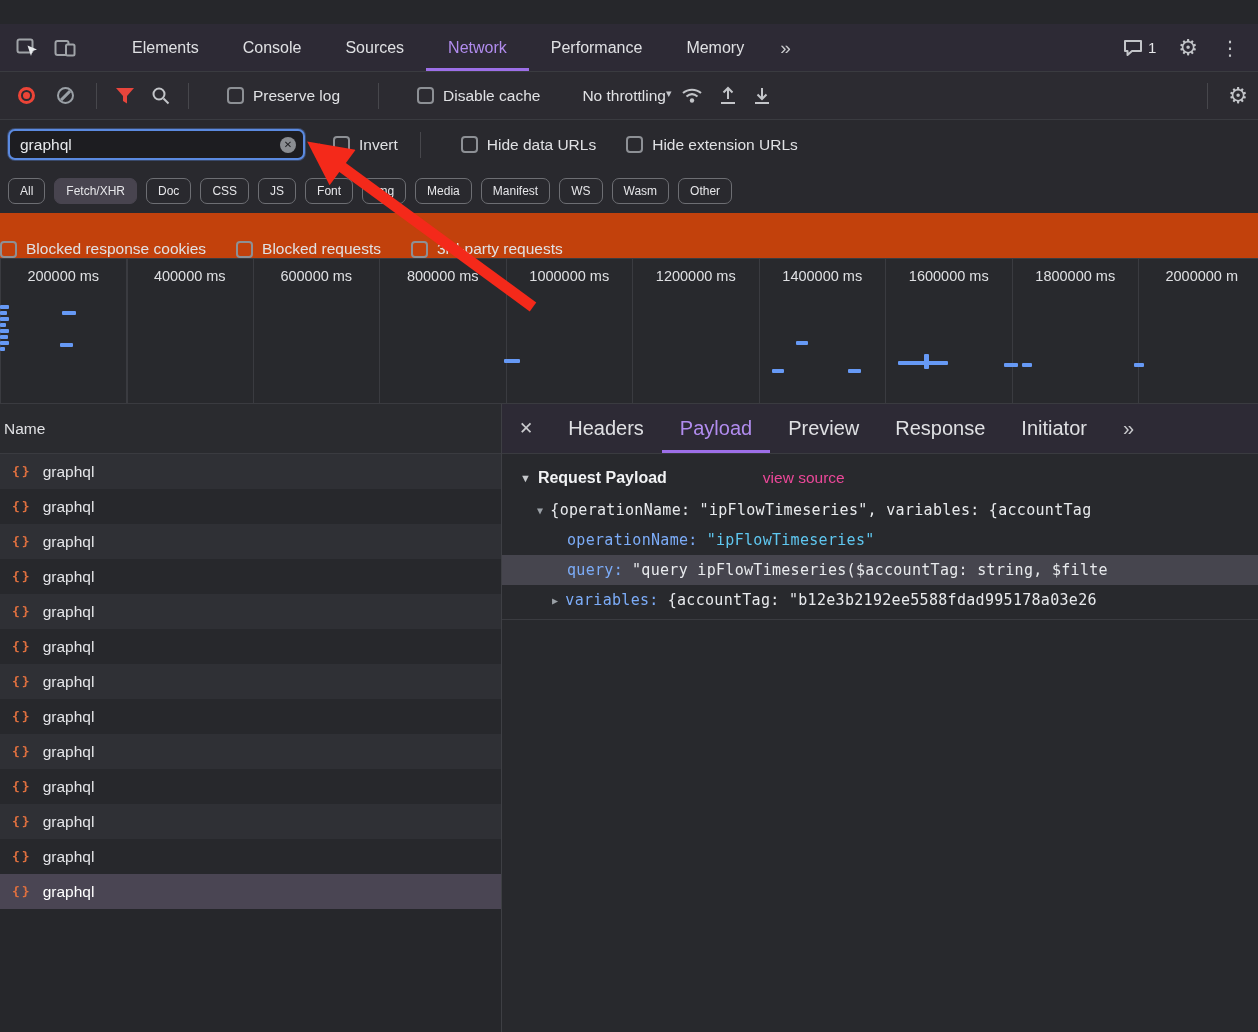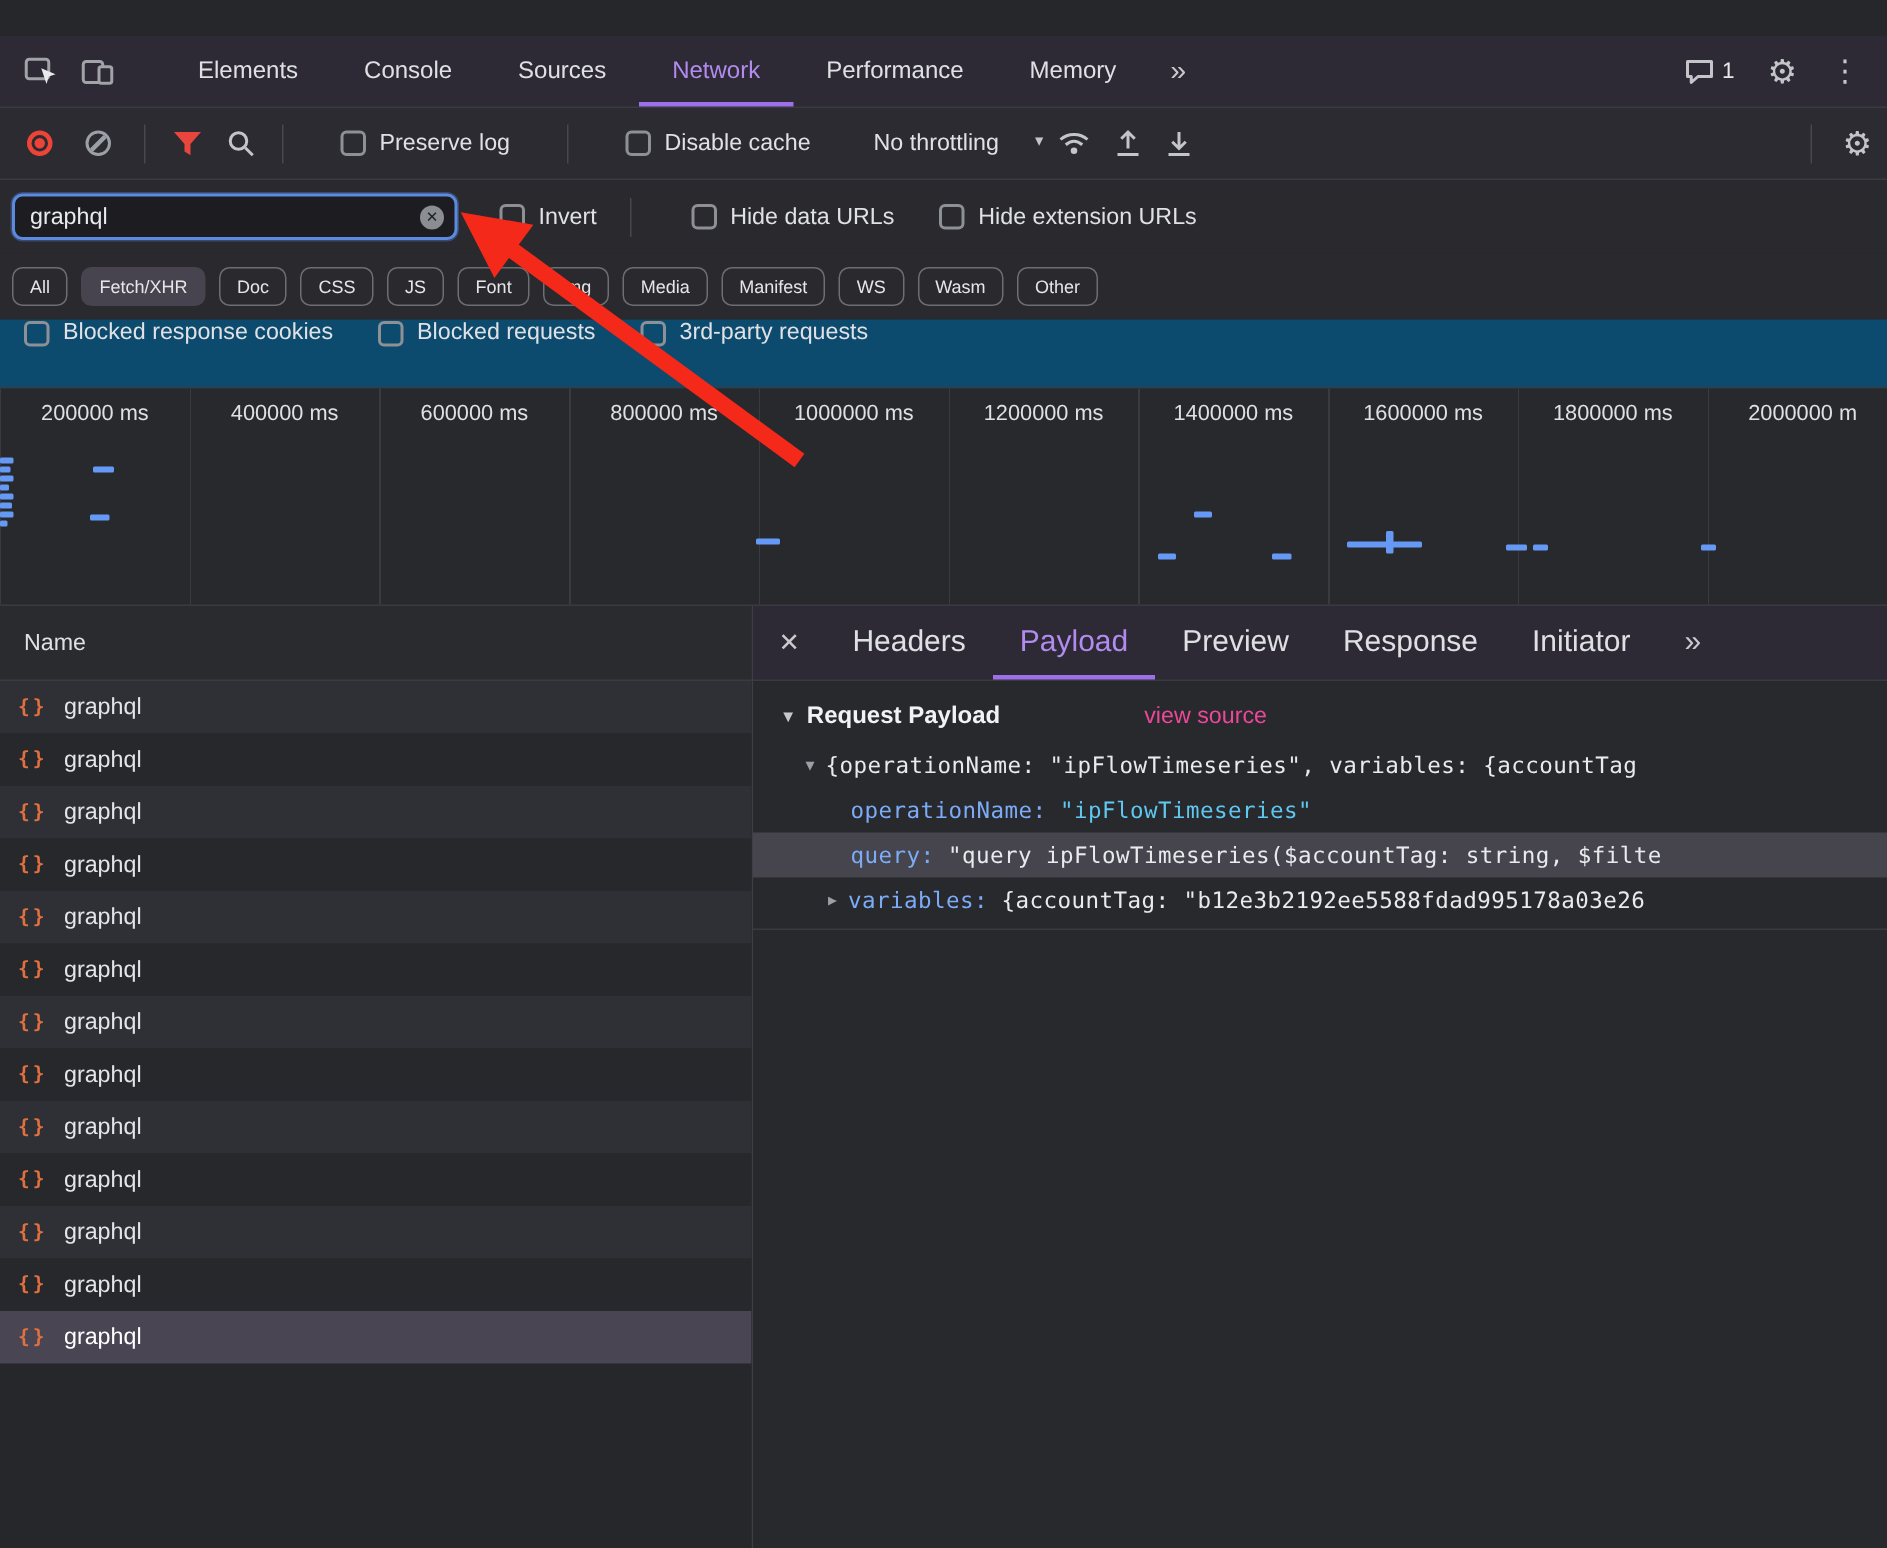--- a/index.html
+++ b/index.html
@@ -46,21 +46,21 @@
   .clearbtn {
     width:17px; height:17px; border:2.5px solid #9aa0a6; border-radius:50%;
     position:relative; margin:0 12px; cursor:pointer; flex:none; overflow:hidden;
   }
   .clearbtn::after { content:""; position:absolute; left:50%; top:-2px; bottom:-2px; width:2.5px; margin-left:-1.25px; background:#9aa0a6; transform:rotate(45deg); }
   .vdiv { width:1px; height:26px; background:#47474c; margin:0 10px; flex:none; }
   .check { display:inline-flex; align-items:center; gap:9px; cursor:pointer; white-space:nowrap; }
   .cbox { width:17px; height:17px; border:2px solid #8d9095; border-radius:4px; flex:none; background:transparent; }
   .clabel { font-size:15.5px; color:#e0e1e4; }
   .toolbar .check { margin:0 28px; }
-  .throttle { display:inline-flex; align-items:flex-start; gap:24px; margin:0 2px 0 14px; font-size:15.5px; color:#e0e1e4; cursor:pointer; }
+  .throttle { display:inline-flex; align-items:flex-start; gap:0; margin:0 2px 0 14px; font-size:15.5px; color:#e0e1e4; cursor:pointer; }
   .caret { font-size:11px; color:#c3c5c9; }
   .spacer { flex:1; }
 
   
   .filterrow {
     height:49px; background:#29292e; display:flex; align-items:center; padding-left:8px;
   }
   .filterbox {
     position:relative; width:297px; height:31px; flex:none;
     background:#1d1d21; border:2px solid #5b8ae0; border-radius:7px;
@@ -81,37 +81,37 @@
 
   
   .chiprow { height:44px; background:#29292e; display:flex; align-items:center; gap:9px; padding-left:8px; }
   .chip {
     border:1px solid #6d6e73; border-radius:7px; padding:5px 11px;
     font-size:12px; color:#e6e6e9; cursor:pointer; white-space:nowrap;
   }
   .chip.active { background:#48444f; border-color:#48444f; }
 
   
-  .optrow { height:46px; background:#0c4a6e; display:flex; align-items:flex-start; gap:30px; padding-left:16px; border-bottom:1px solid #3a3b40; }
+  .optrow { height:46px; background:#c2410c; display:flex; align-items:flex-end; gap:30px; border-bottom:1px solid #3a3b40; }
 
   
   .timeline {
     position:relative; height:145px; background:#28292d; border-bottom:1px solid #3a3b40;
     background-image:repeating-linear-gradient(to right, #3a3b40 0 1px, transparent 1px 126.5px);
     cursor:col-resize;
   }
   .ticklabels { display:flex; }
   .tick { width:126.5px; flex:none; text-align:center; font-size:14.5px; color:#dfe0e3; padding-top:9px; white-space:nowrap; }
   .tl-bar { position:absolute; border-radius:1px; }
 
   
   .split { display:flex; height:652px; }
   .reqpanel { width:502px; flex:none; display:flex; flex-direction:column; background:#26272b; border-right:1px solid #3e3f44; }
   .reqheader {
-    height:50px; flex:none; display:flex; align-items:center; padding-left:16px;
+    height:50px; flex:none; display:flex; align-items:center; padding-left:4px;
     font-size:15.5px; color:#dfe0e3; background:#2a2b2f; border-bottom:1px solid #3a3b40; cursor:pointer;
   }
   .reqrows { flex:1; background:#26272b; overflow:hidden; }
   .reqrow { height:35px; display:flex; align-items:center; gap:11px; padding-left:12px; font-size:15.5px; color:#e4e5e8; cursor:pointer; }
   .reqrow:nth-child(odd) { background:#2f3035; }
   .reqrow:nth-child(even) { background:#27282c; }
   .reqrow.selected { background:#4a4553; color:#ffffff; }
   .braces { font-family:"DejaVu Sans Mono", monospace; font-size:13px; font-weight:bold; color:#e0703f; letter-spacing:2px; flex:none; }
 
   .detpanel { flex:1; min-width:0; display:flex; flex-direction:column; background:#28292d; }

